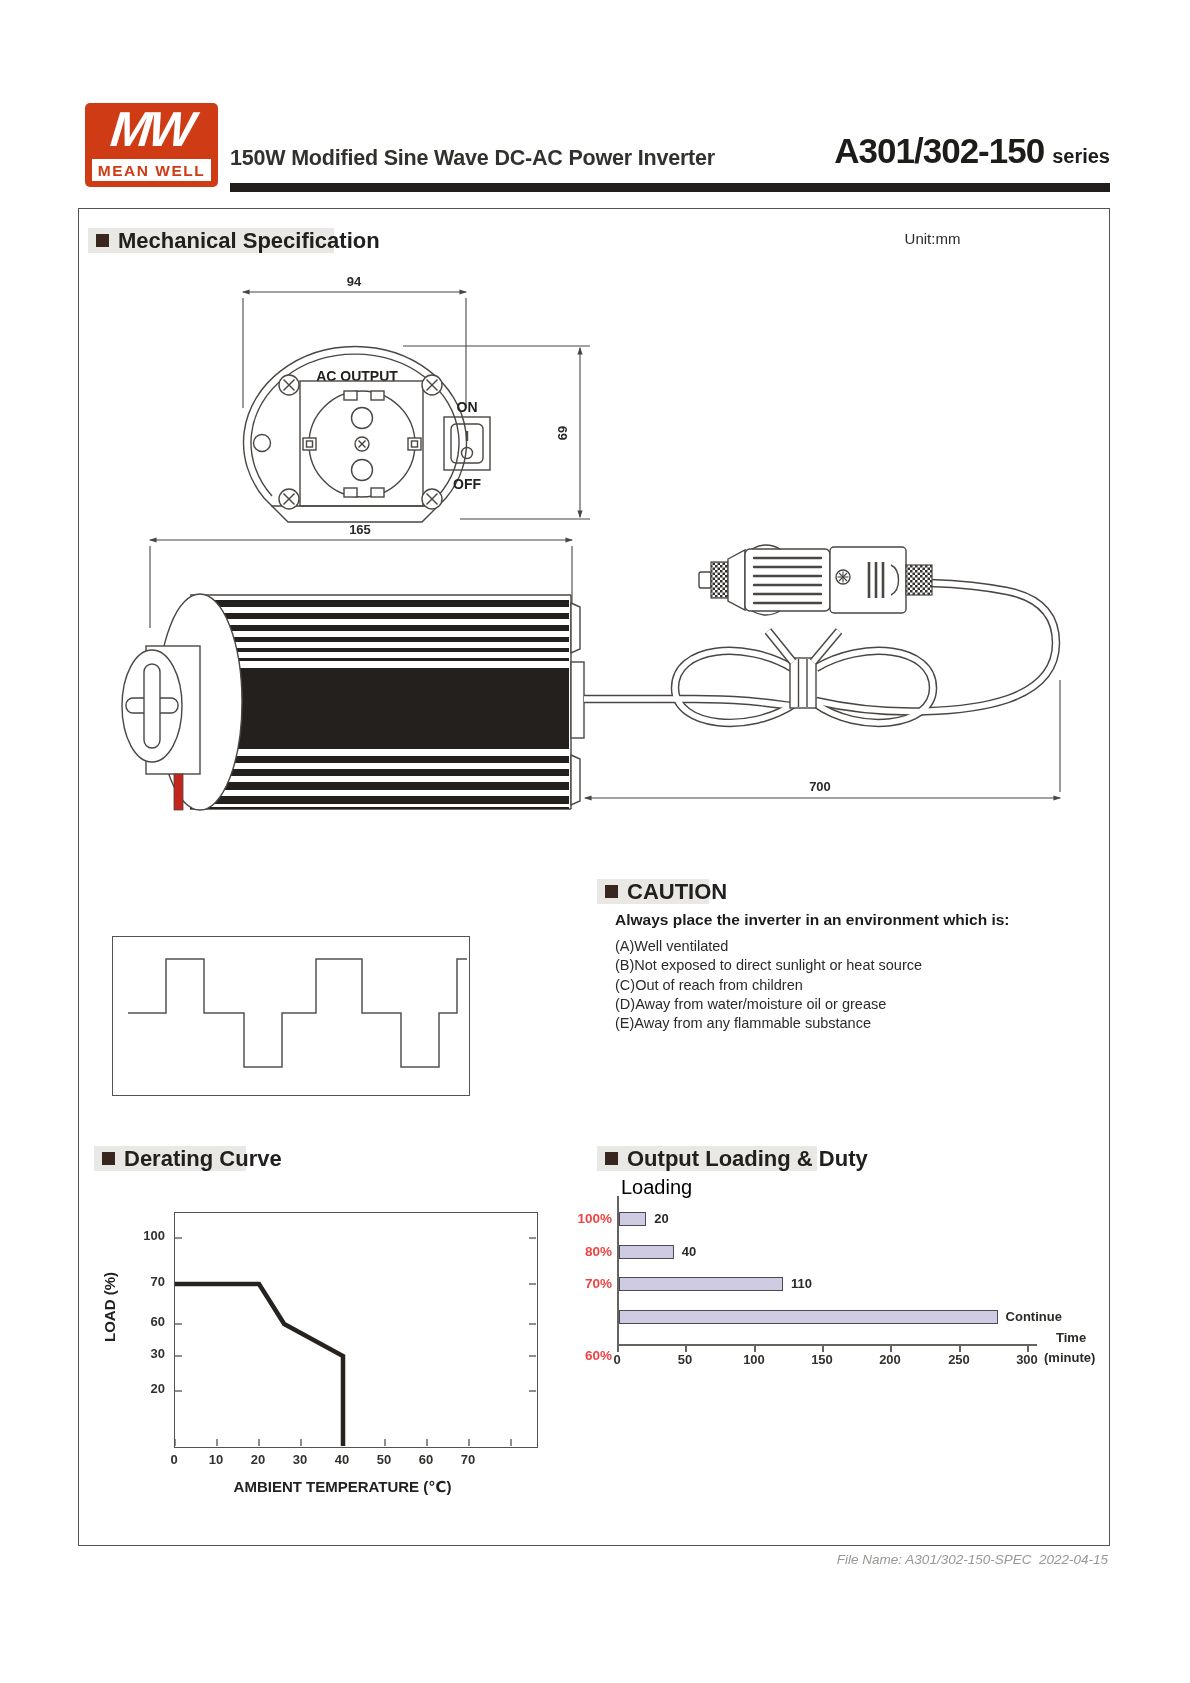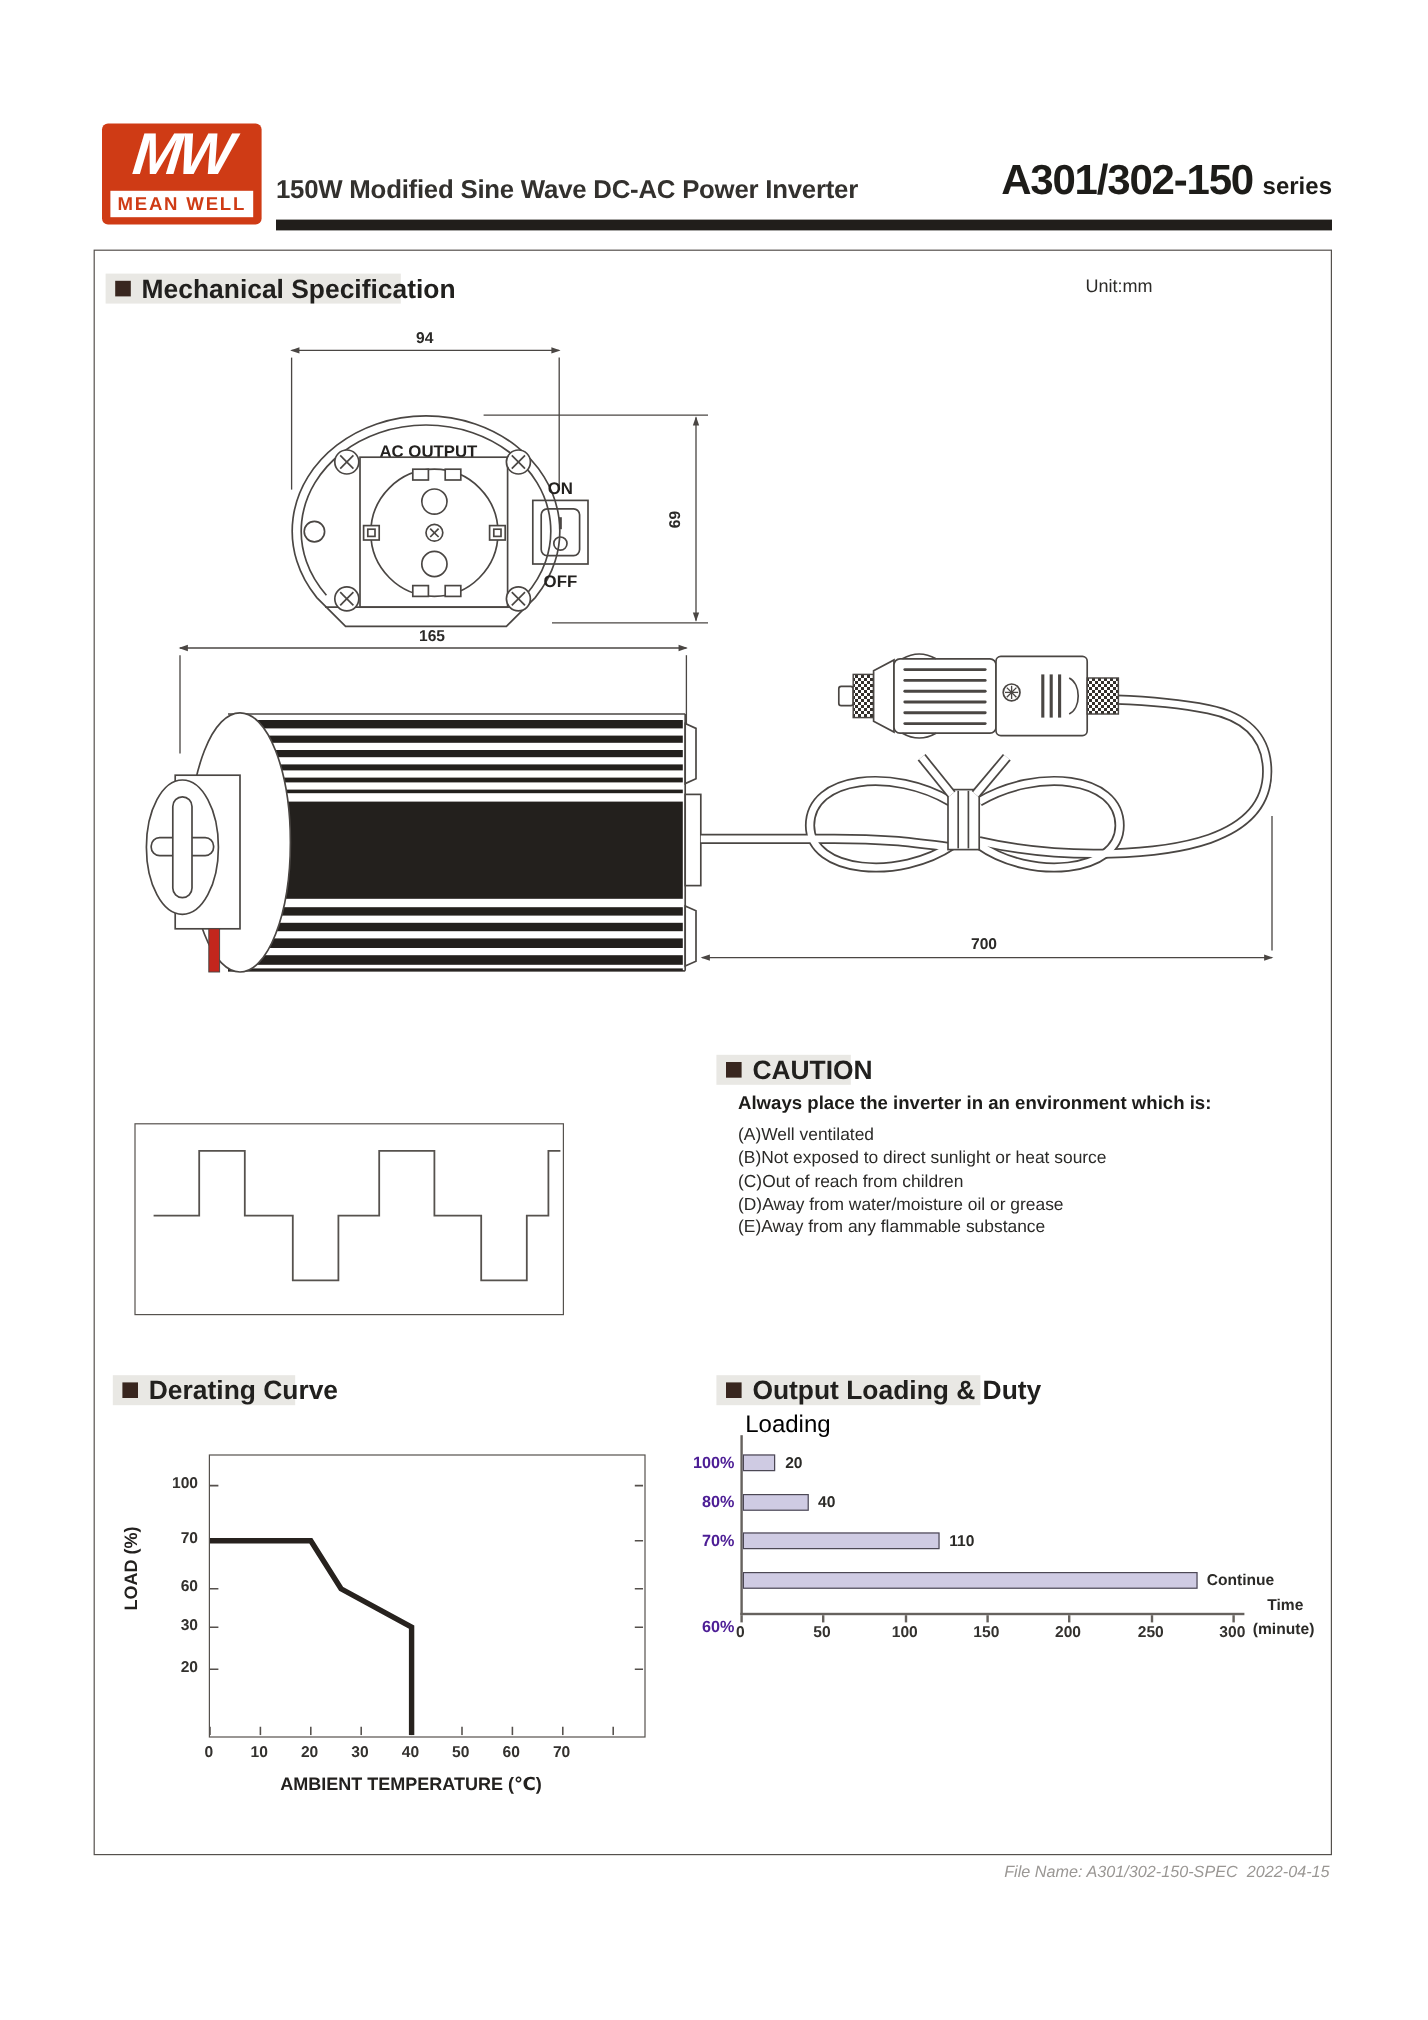--- a/index.html
+++ b/index.html
@@ -33,21 +33,21 @@
   .derating-box{left:174px;top:1212px;width:364px;height:236px;border:1.5px solid #55514d;box-sizing:border-box;}
   .dtick-y{position:absolute;width:34px;text-align:right;font-size:13px;font-weight:600;color:#33312e;height:18px;line-height:18px;}
   .dtick-x{position:absolute;width:30px;text-align:center;font-size:13px;font-weight:600;color:#33312e;top:1452px;}
   .dr-ylabel{left:101px;top:1245px;height:125px;width:22px;writing-mode:vertical-rl;transform:rotate(180deg);
              text-align:center;font-size:15px;font-weight:bold;color:#23211f;}
   .dr-xlabel{left:190px;top:1478px;width:305px;text-align:center;font-size:15px;font-weight:bold;color:#23211f;}
   
   .bc-axisy{left:617px;top:1196px;width:2px;height:150px;background:#66625e;}
   .bc-axisx{left:617px;top:1344px;width:420px;height:2px;background:#66625e;}
   .bc-loading{left:597px;top:1176px;font-size:20px;color:#000000;margin-left:24px;}
-  .bc-cat{position:absolute;width:80px;text-align:right;font-size:13.5px;font-weight:600;color:#4c1d95;height:16px;line-height:16px;}
+  .bc-cat{position:absolute;width:80px;text-align:right;font-size:13.5px;font-weight:600;color:#ef4444;height:16px;line-height:16px;}
   .bc-bar{position:absolute;background:#cfcbe3;border:1.3px solid #4c4854;box-sizing:border-box;height:14px;}
   .bc-val{position:absolute;font-size:13px;font-weight:600;color:#2b2a27;height:16px;line-height:16px;}
   .bc-tick{position:absolute;width:2px;height:6px;background:#66625e;top:1346px;}
   .bc-ticklbl{position:absolute;width:40px;text-align:center;font-size:13px;font-weight:600;color:#33312e;top:1352px;}
   .bc-time1{left:1056px;top:1330px;font-size:13px;font-weight:600;color:#2b2a27;}
   .bc-time2{left:1044px;top:1350px;font-size:13px;font-weight:600;color:#2b2a27;}
   
   .footer{left:600px;top:1552px;width:508px;text-align:right;font-style:italic;font-size:13.5px;color:#9a9794;white-space:pre;}
   
   .ln{fill:none;stroke:#4a4643;stroke-width:1.4;}

